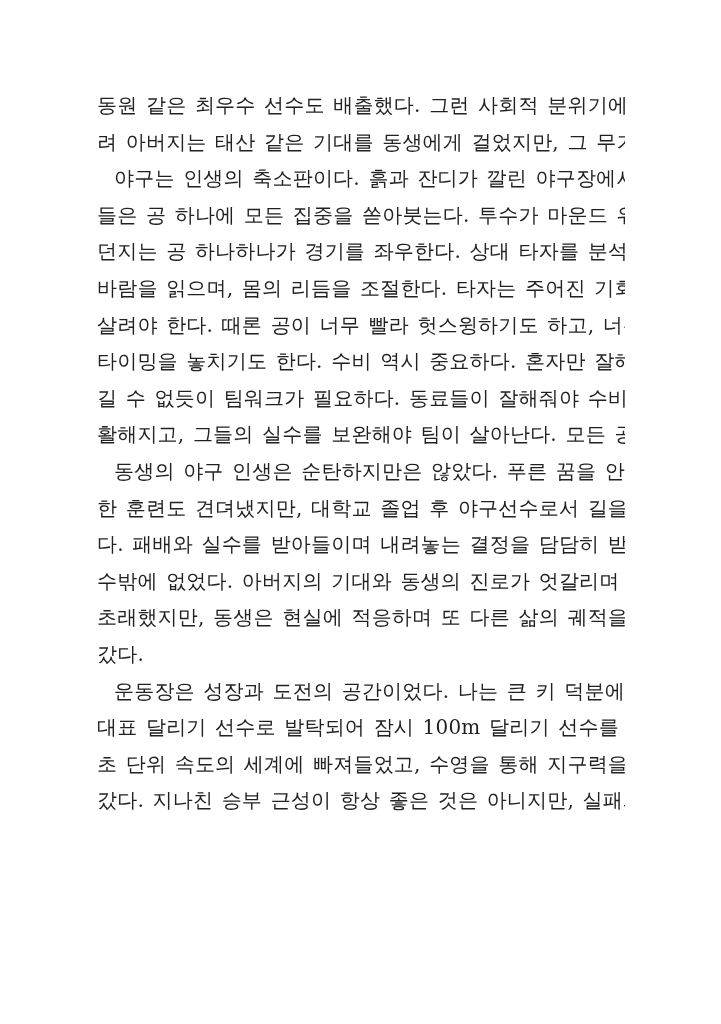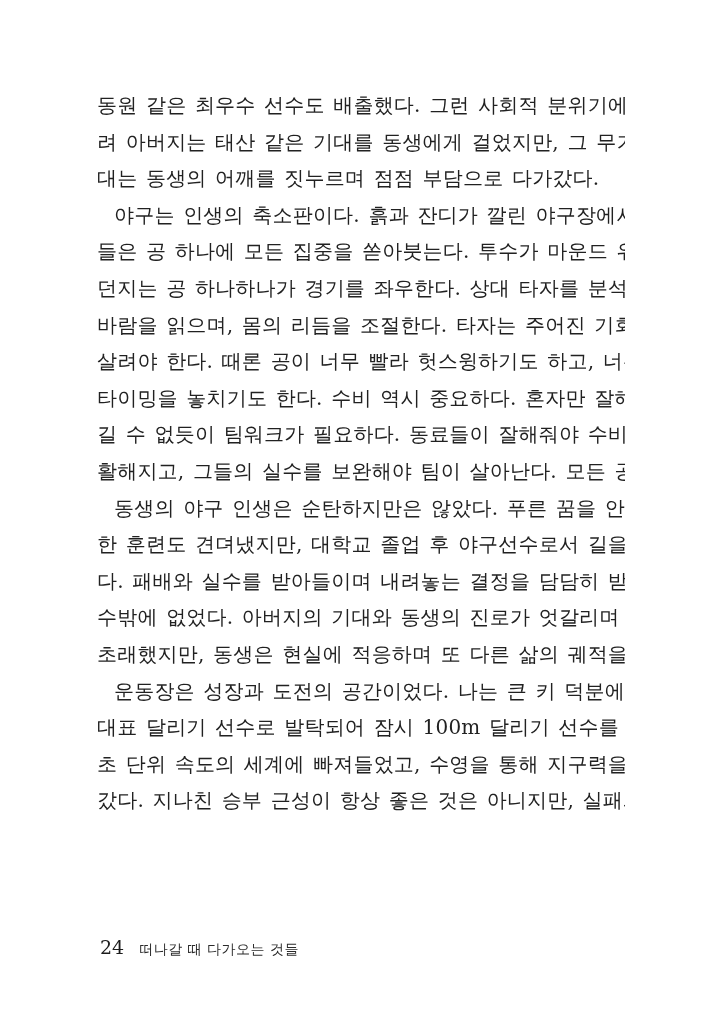--- a/index.html
+++ b/index.html
@@ -62,38 +62,34 @@
   }
 </style>
 </head>
 <body>
 
 <div class="page">
 
   <div class="body-text">
     <div class="line">동원 같은 최우수 선수도 배출했다. 그런 사회적 분위기에 휩쓸</div>
     <div class="line">려 아버지는 태산 같은 기대를 동생에게 걸었지만, 그 무거운 기</div>
-    <div class="line para-end">대는 동생의 어깨를 짓누르며 점점 부담으로 다가갔다.</div>
     <div class="line indent">야구는 인생의 축소판이다. 흙과 잔디가 깔린 야구장에서 선수</div>
     <div class="line">들은 공 하나에 모든 집중을 쏟아붓는다. 투수가 마운드 위에서</div>
     <div class="line">던지는 공 하나하나가 경기를 좌우한다. 상대 타자를 분석하고,</div>
     <div class="line">바람을 읽으며, 몸의 리듬을 조절한다. 타자는 주어진 기회를 잘</div>
     <div class="line">살려야 한다. 때론 공이 너무 빨라 헛스윙하기도 하고, 너무 느려</div>
     <div class="line">타이밍을 놓치기도 한다. 수비 역시 중요하다. 혼자만 잘해서 이</div>
     <div class="line">길 수 없듯이 팀워크가 필요하다. 동료들이 잘해줘야 수비가 원</div>
     <div class="line">활해지고, 그들의 실수를 보완해야 팀이 살아난다. 모든 공이 홈</div>
     <div class="line indent">동생의 야구 인생은 순탄하지만은 않았다. 푸른 꿈을 안고 혹독</div>
     <div class="line">한 훈련도 견뎌냈지만, 대학교 졸업 후 야구선수로서 길을 접었</div>
     <div class="line">다. 패배와 실수를 받아들이며 내려놓는 결정을 담담히 받아들일</div>
     <div class="line">수밖에 없었다. 아버지의 기대와 동생의 진로가 엇갈리며 갈등을</div>
     <div class="line">초래했지만, 동생은 현실에 적응하며 또 다른 삶의 궤적을 찾아</div>
+    <div class="line para-end">갔다.</div>
     <div class="line indent">운동장은 성장과 도전의 공간이었다. 나는 큰 키 덕분에 학교</div>
     <div class="line">대표 달리기 선수로 발탁되어 잠시 100m 달리기 선수를 하며</div>
     <div class="line">초 단위 속도의 세계에 빠져들었고, 수영을 통해 지구력을 길러</div>
     <div class="line">갔다. 지나친 승부 근성이 항상 좋은 것은 아니지만, 실패와 성공</div>
   </div>
 
-  <div class="footer">
-    <span class="page-number">24</span>
-    <span class="book-title">떠나갈 때 다가오는 것들</span>
-  </div>
 
 </div>
 
 </body></html>

